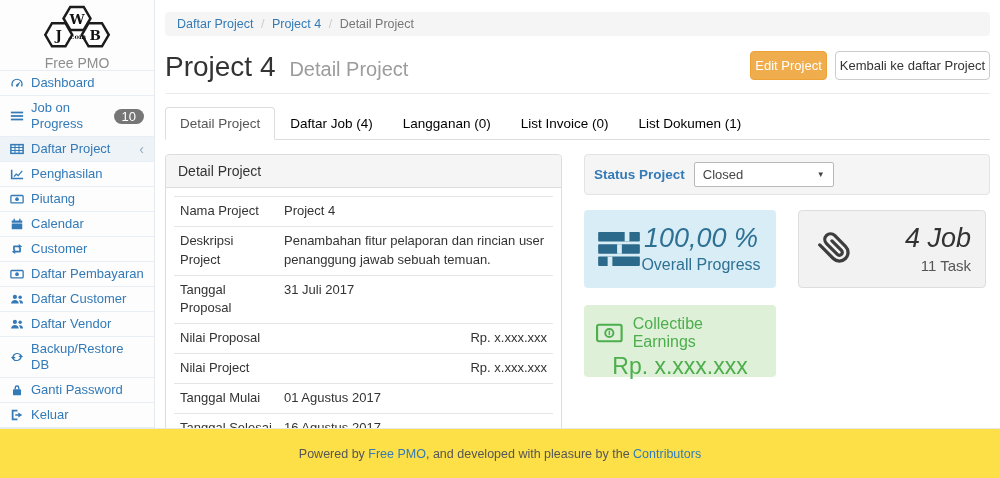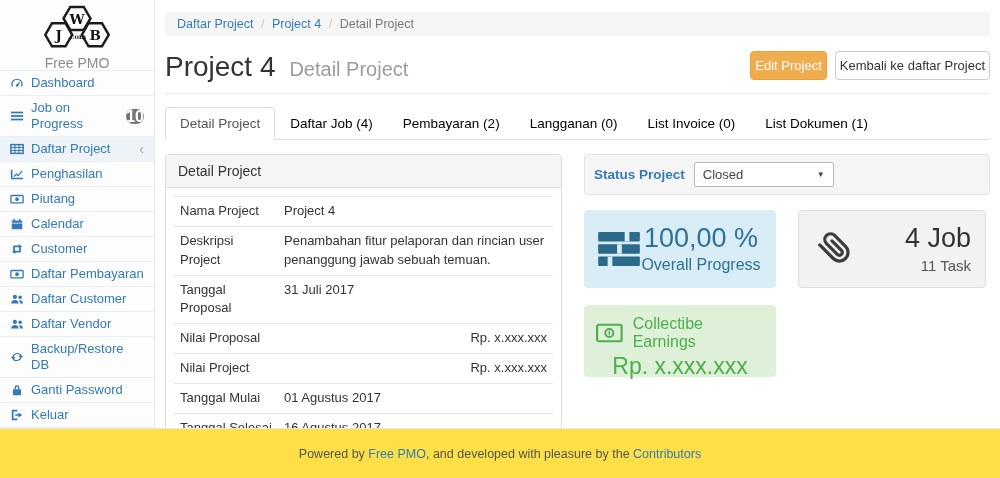--- a/index.html
+++ b/index.html
@@ -12,22 +12,22 @@
   
   .sidebar { flex:0 0 155px; width:155px; background:#fdfdfd; border-right:1px solid #e3eaf0; }
   .logo-area { height:70px; text-align:center; padding-top:4px; }
   .logo-svg { display:block; margin:0 auto; }
   .brand { font-size:14px; color:#8d8d8d; margin-top:1px; }
   .nav { border-bottom:1px solid #e7eef5; }
   .nav-item { display:flex; align-items:center; gap:7px; padding:4px 10px;
     border-top:1px solid #e7eef5; color:#337ab7; font-size:13px; line-height:16px; cursor:pointer; }
   .nav-item svg { flex:0 0 auto; fill:#337ab7; }
   .nav-item.active { background:#eef3f8; }
-  .badge { margin-left:auto; background:#767676; color:#fff; font-size:16px;
-    padding:2px 0; border-radius:10px; line-height:11px;font-weight:bold; }
+  .badge { margin-left:auto; background:#767676; color:#fff; font-size:13px;
+    padding:2px 8px; border-radius:10px; line-height:11px; }
   .chevron { margin-left:auto; color:#93a9bd; font-size:14px; line-height:12px; }
 
   
   .main { flex:1; padding:12px 10px 0 10px; overflow:hidden; background:#fff; }
   .breadcrumb { background:#f5f5f5; border-radius:4px; padding:5px 12px; font-size:12.5px; color:#777; }
   .breadcrumb a { color:#337ab7; }
   .breadcrumb .sep { color:#ccc; margin:0 4px; }
 
   .page-header { display:flex; justify-content:space-between; align-items:center;
     margin-top:11px; padding-bottom:9px; border-bottom:1px solid #ececec; }
@@ -66,21 +66,21 @@
     padding:4px 8px; font-size:13px; color:#444; display:flex; justify-content:space-between;
     align-items:center; cursor:pointer; }
   .select .arrow { font-size:8px; color:#444; }
   .btn-update { background:#31b0d5; color:#fff; border:none; border-radius:3px;
     font-size:11.5px; padding:6px 13px; margin-left:8px; cursor:pointer; }
 
   .box-row { display:flex; gap:22px; margin-bottom:17px; }
   .box { border-radius:4px; display:flex; align-items:center; padding:12px 14px; }
   .box-progress { width:192px; height:78px; background:#d9edf7; color:#2e7193; }
   .box-progress .col { flex:1; text-align:center; }
-  .big { font-size:27px; line-height:1.1; white-space:nowrap; }
+  .big { font-size:27px; line-height:1.1; white-space:nowrap;font-style:italic; }
   .caption { font-size:16px; margin-top:3px; }
   .box-jobs { width:188px; height:78px; background:#f2f2f2; border:1px solid #ddd; color:#333; }
   .box-jobs .col { flex:1; text-align:right; }
   .box-jobs .caption { font-size:15px; color:#555; }
   .box-earn { width:192px; height:72px; background:#dff0d8; color:#4cae4c; display:block; padding:10px 12px; }
   .earn-top { display:flex; align-items:center; gap:10px; font-size:16px; }
   .earn-val { font-size:23px; text-align:center; margin-top:2px; white-space:nowrap; }
 
   
   footer { height:50px; background:#fde047; border-top:1px solid #e7e7e7;
@@ -227,21 +227,20 @@
       </h1>
       <div class="header-buttons">
         <button class="btn btn-warning">Edit Project</button>
         <button class="btn btn-default">Kembali ke daftar Project</button>
       </div>
     </div>
 
     <div class="tabs">
       <div class="tab active">Detail Project</div>
       <div class="tab">Daftar Job (4)</div>
-      <div class="tab">Pembayaran (2)</div>
       <div class="tab">Langganan (0)</div>
       <div class="tab">List Invoice (0)</div>
       <div class="tab">List Dokumen (1)</div>
     </div>
 
     <div class="content">
 
       <div class="panel">
         <div class="panel-heading">Detail Project</div>
         <div class="panel-body">

